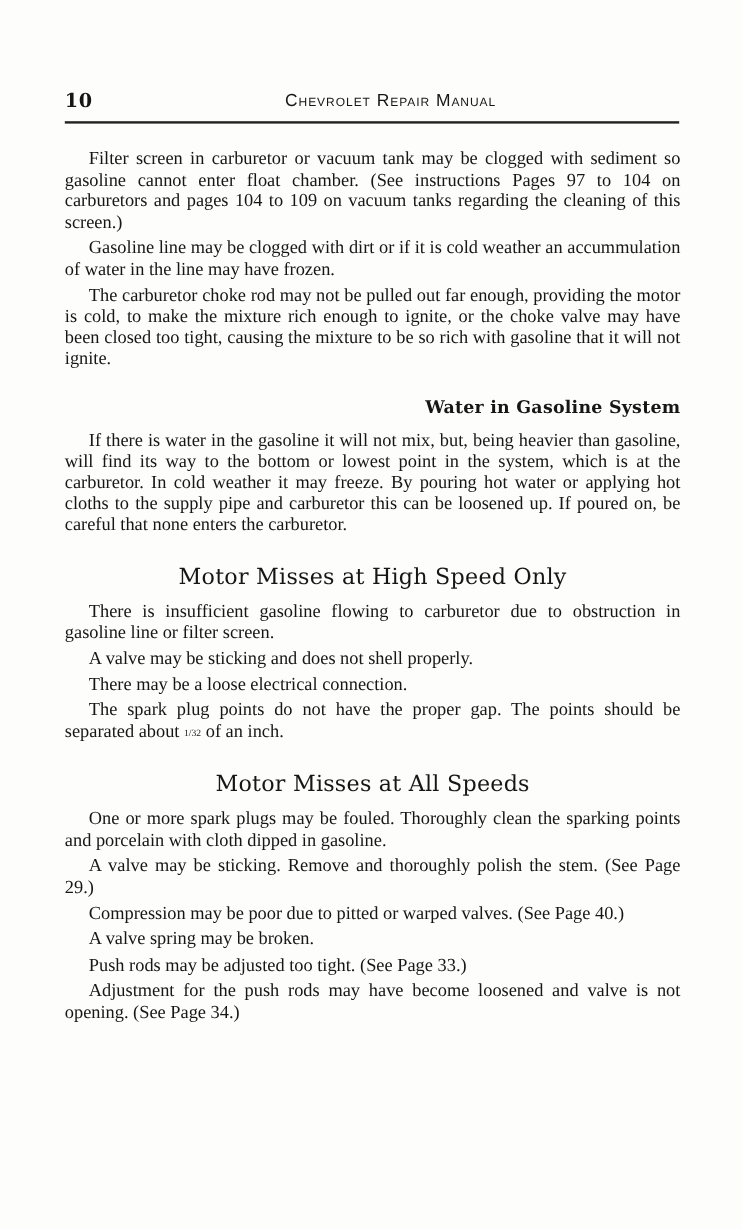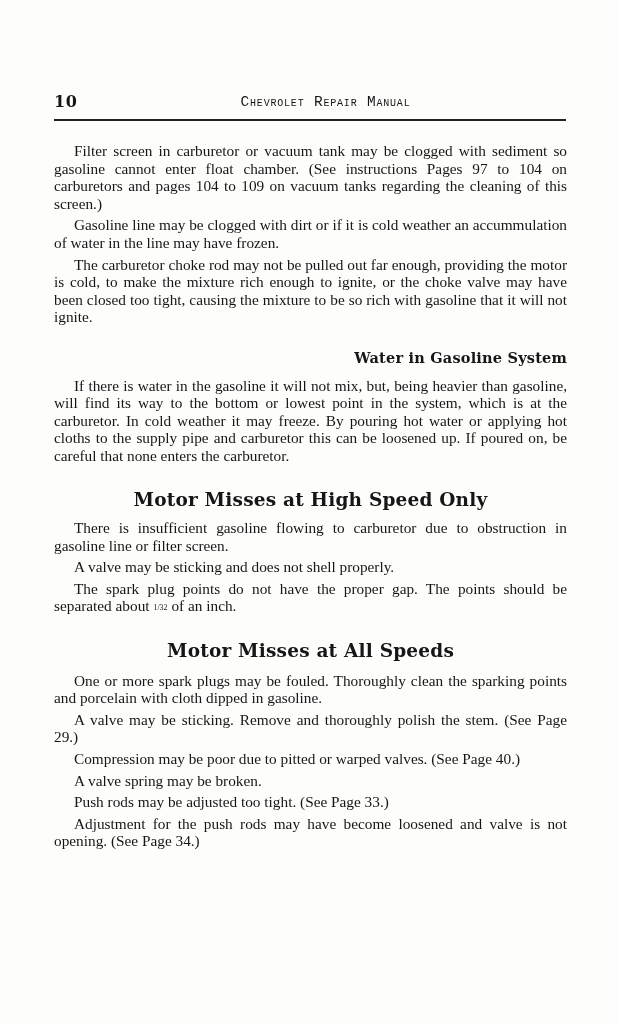--- a/index.html
+++ b/index.html
@@ -13,42 +13,41 @@
       position: relative;
       overflow: hidden;
       font-family: "DejaVu Serif", "Liberation Serif", serif;
       color: #161616;
     }
     .page {
       position: absolute;
       left: 54px;
       top: 70px;
       width: 513px;
-      margin-top: 18px;
     }
     .running-head {
       position: relative;
       height: 28px;
     }
     .page-number {
       position: absolute;
       left: 0;
       top: 4px;
       font-family: "DejaVu Serif", serif;
       font-size: 16px;
       font-weight: bold;
       letter-spacing: 0.5px;
     }
     .running-title {
       position: absolute;
       left: 0;
       right: 0;
       top: 6px;
       text-align: center;
-      font-family: Liberation Mono, monospace;
+      font-family: Liberation Sans, sans-serif;
       font-size: 14.5px;
       font-variant: small-caps;
       letter-spacing: 0.8px;
       padding-left: 30px;
     }
     .rule {
       height: 0;
       border-top: 2px solid #222;
       margin-top: 3px;
       margin-right: 0;
@@ -70,21 +69,21 @@
       text-align: right;
       font-family: "DejaVu Serif", serif;
       font-weight: bold;
       font-size: 14.5px;
       margin: 23px 0 10px 0;
       letter-spacing: 0.2px;
     }
     .heading-large {
       text-align: center;
       font-family: "DejaVu Serif", serif;
-      font-weight: bold;
+      font-weight: normal;
       font-size: 18.5px;
       margin: 26px 0 11px 0;
       letter-spacing: 0.2px;
     }
     .heading-large.second {
       margin-top: 25px;
       margin-bottom: 12px;
     }
     .frac {
       font-size: 8px;
@@ -105,20 +104,21 @@
     <p class="para">Filter screen in carburetor or vacuum tank may be clogged with sediment so gasoline cannot enter float chamber. (See instructions Pages 97 to 104 on carburetors and pages 104 to 109 on vacuum tanks regarding the cleaning of this screen.)</p>
     <p class="para">Gasoline line may be clogged with dirt or if it is cold weather an accummulation of water in the line may have frozen.</p>
     <p class="para">The carburetor choke rod may not be pulled out far enough, providing the motor is cold, to make the mixture rich enough to ignite, or the choke valve may have been closed too tight, causing the mixture to be so rich with gasoline that it will not ignite.</p>
 
     <div class="heading-small">Water in Gasoline System</div>
     <p class="para">If there is water in the gasoline it will not mix, but, being heavier than gasoline, will find its way to the bottom or lowest point in the system, which is at the carburetor. In cold weather it may freeze. By pouring hot water or applying hot cloths to the supply pipe and carburetor this can be loosened up. If poured on, be careful that none enters the carburetor.</p>
 
     <div class="heading-large">Motor Misses at High Speed Only</div>
     <p class="para">There is insufficient gasoline flowing to carburetor due to obstruction in gasoline line or filter screen.</p>
     <p class="para">A valve may be sticking and does not shell properly.</p>
+    <p class="para">There may be a loose electrical connection.</p>
     <p class="para"><span>The spark plug points do not have the proper gap. The points should be separated about</span> <span class="frac">1/32</span><span> of an inch.</span></p>
 
     <div class="heading-large second">Motor Misses at All Speeds</div>
     <p class="para">One or more spark plugs may be fouled. Thoroughly clean the sparking points and porcelain with cloth dipped in gasoline.</p>
     <p class="para">A valve may be sticking. Remove and thoroughly polish the stem. (See Page 29.)</p>
     <p class="para">Compression may be poor due to pitted or warped valves. (See Page 40.)</p>
     <p class="para">A valve spring may be broken.</p>
     <p class="para">Push rods may be adjusted too tight. (See Page 33.)</p>
     <p class="para">Adjustment for the push rods may have become loosened and valve is not opening. (See Page 34.)</p>
   </div>

